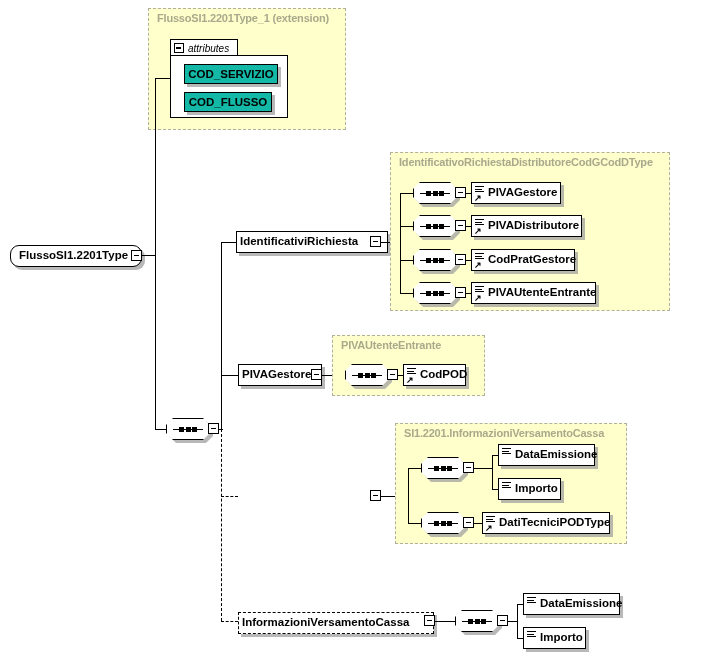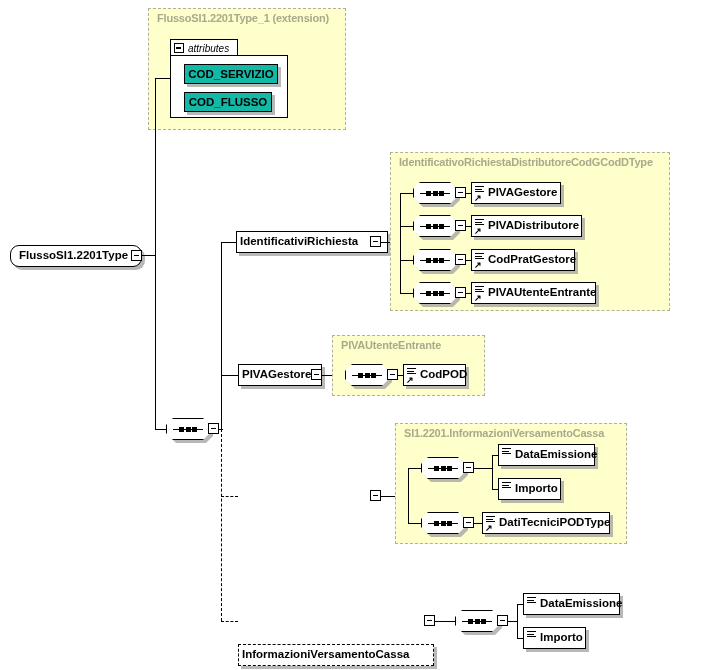--- a/index.html
+++ b/index.html
@@ -469,21 +469,21 @@
     <span class="glyph">
         <i class="l1"></i>
         <i class="l2"></i>
         <i class="l3"></i>
         <span class="arrow">↗</span>
       </span>
     <span class="label">DatiTecniciPODType</span>
   </div>
 
   <div class="hd" style="left:221px; top:621px; width:17px;"></div>
-  <div class="node optional" style="left:238px; top:644px; width:196px;">
+  <div class="node optional" style="left:238px; top:612px; width:196px;">
     <span class="label">InformazioniVersamentoCassa</span>
   </div>
   <div class="expander" style="left:424px; top:615px;"></div>
   <div class="h" style="left:435px; top:621px; width:24px;"></div>
 
 
   <div class="seq" style="left:455px; top:610px;">
     <div class="octshadow"></div>
     <div class="oct"></div>
     <div class="bar"></div>

